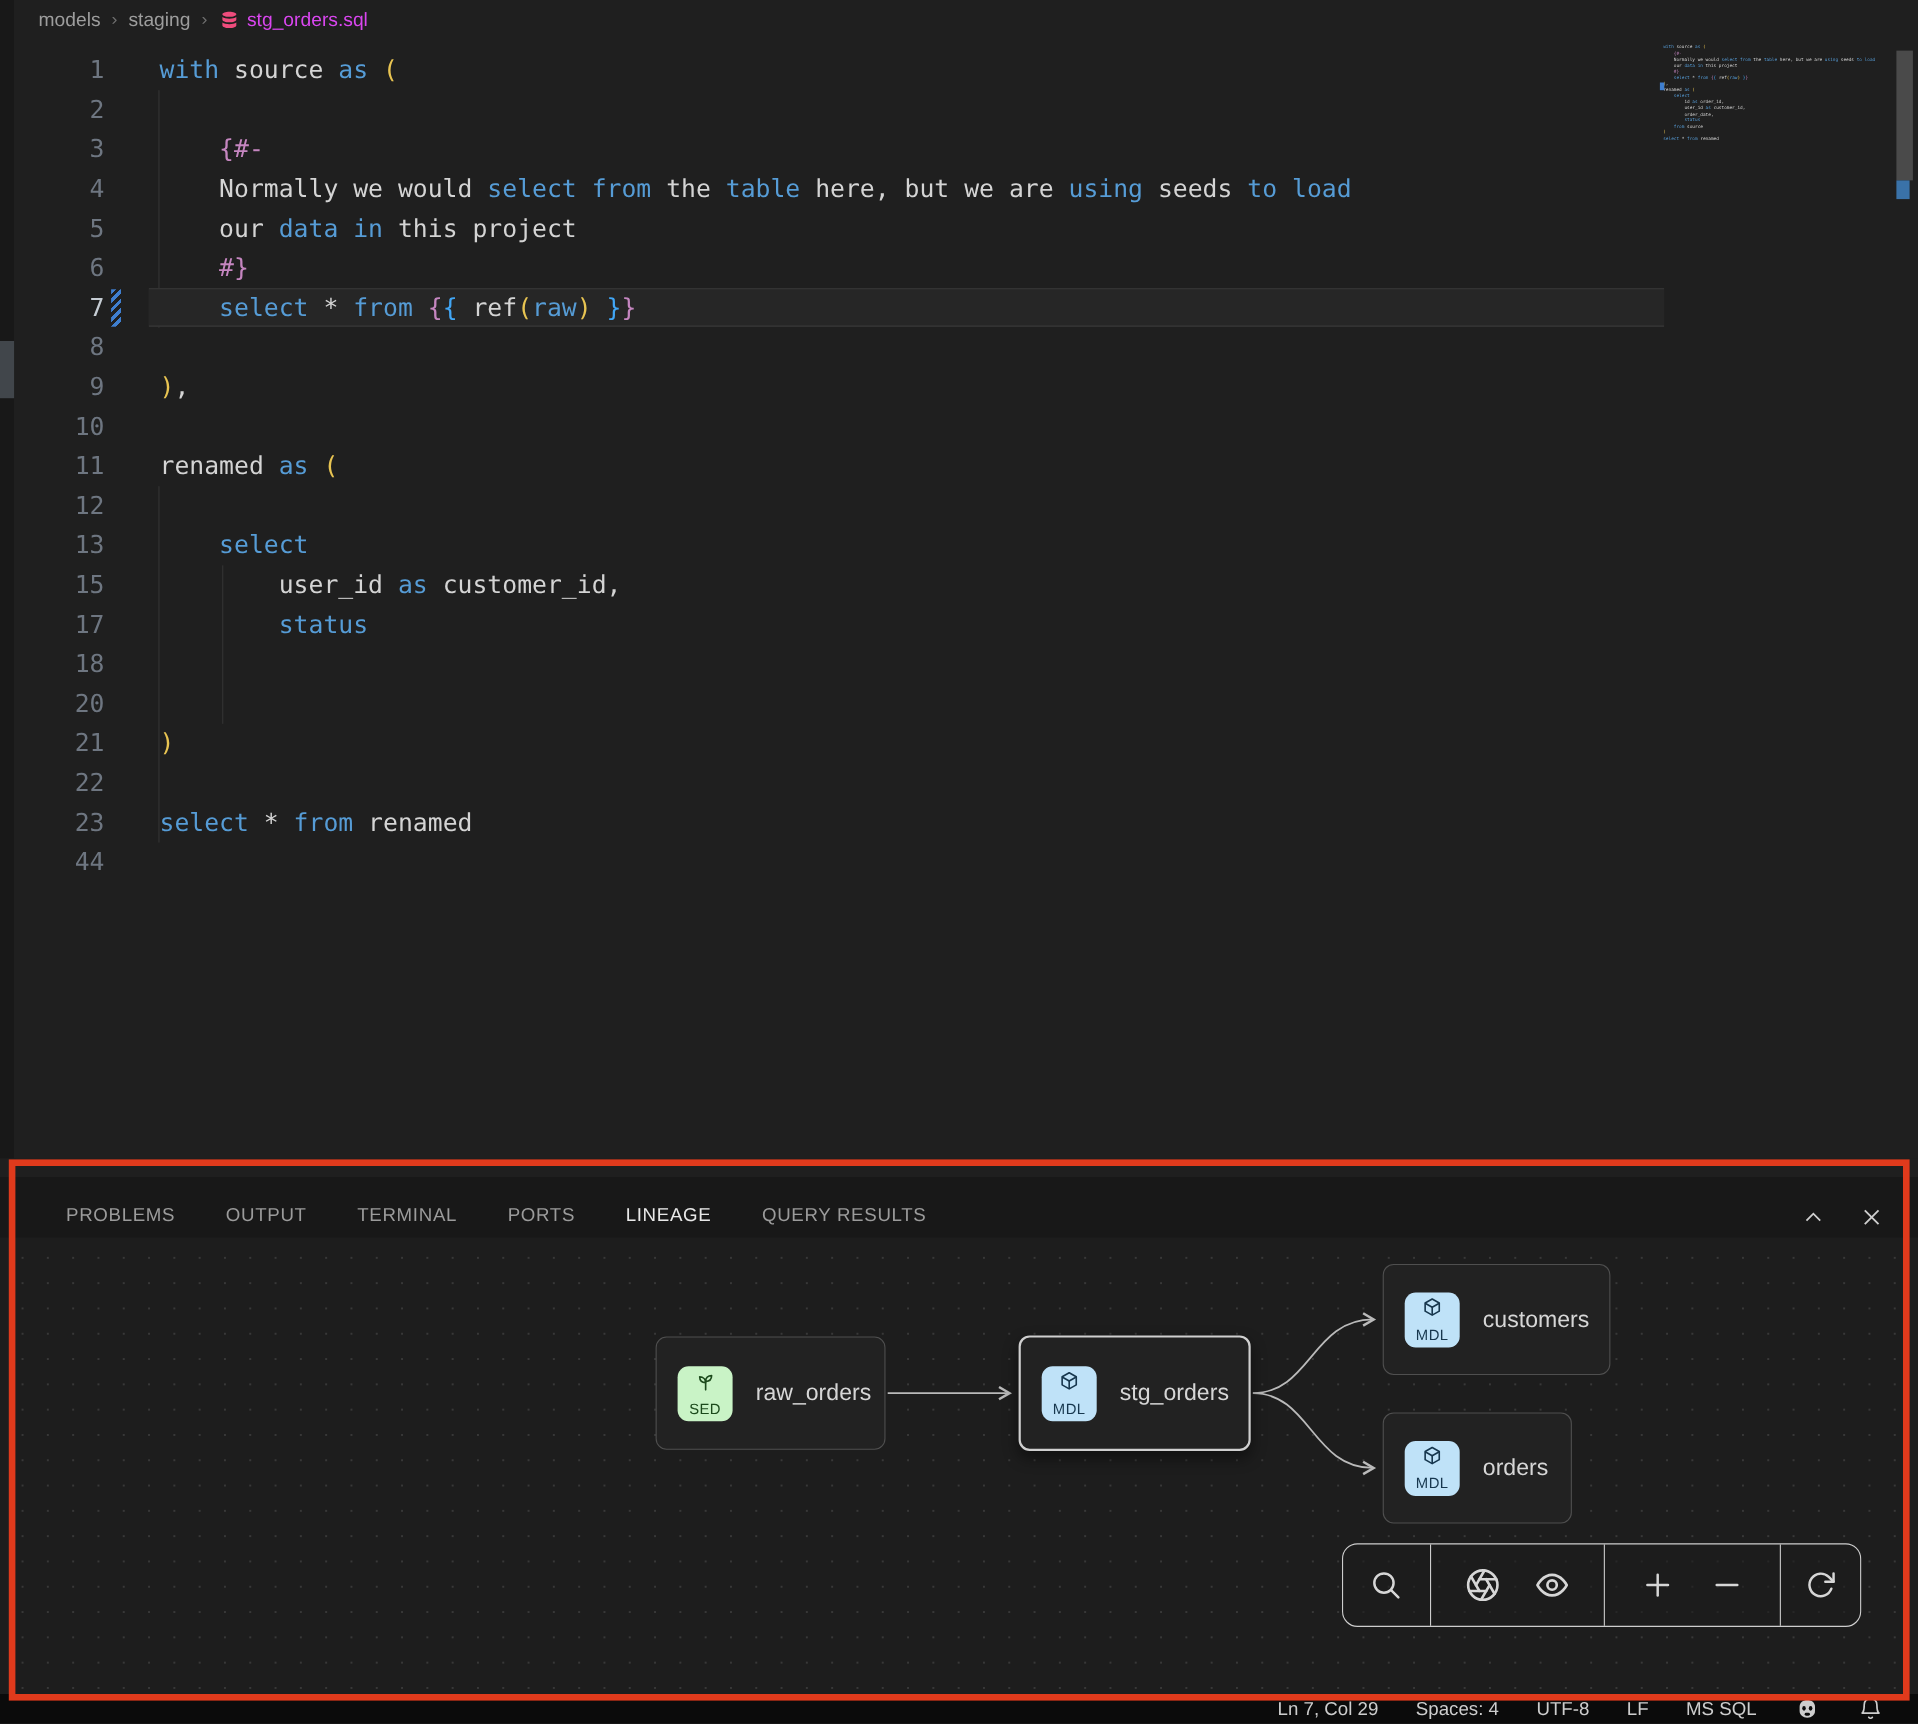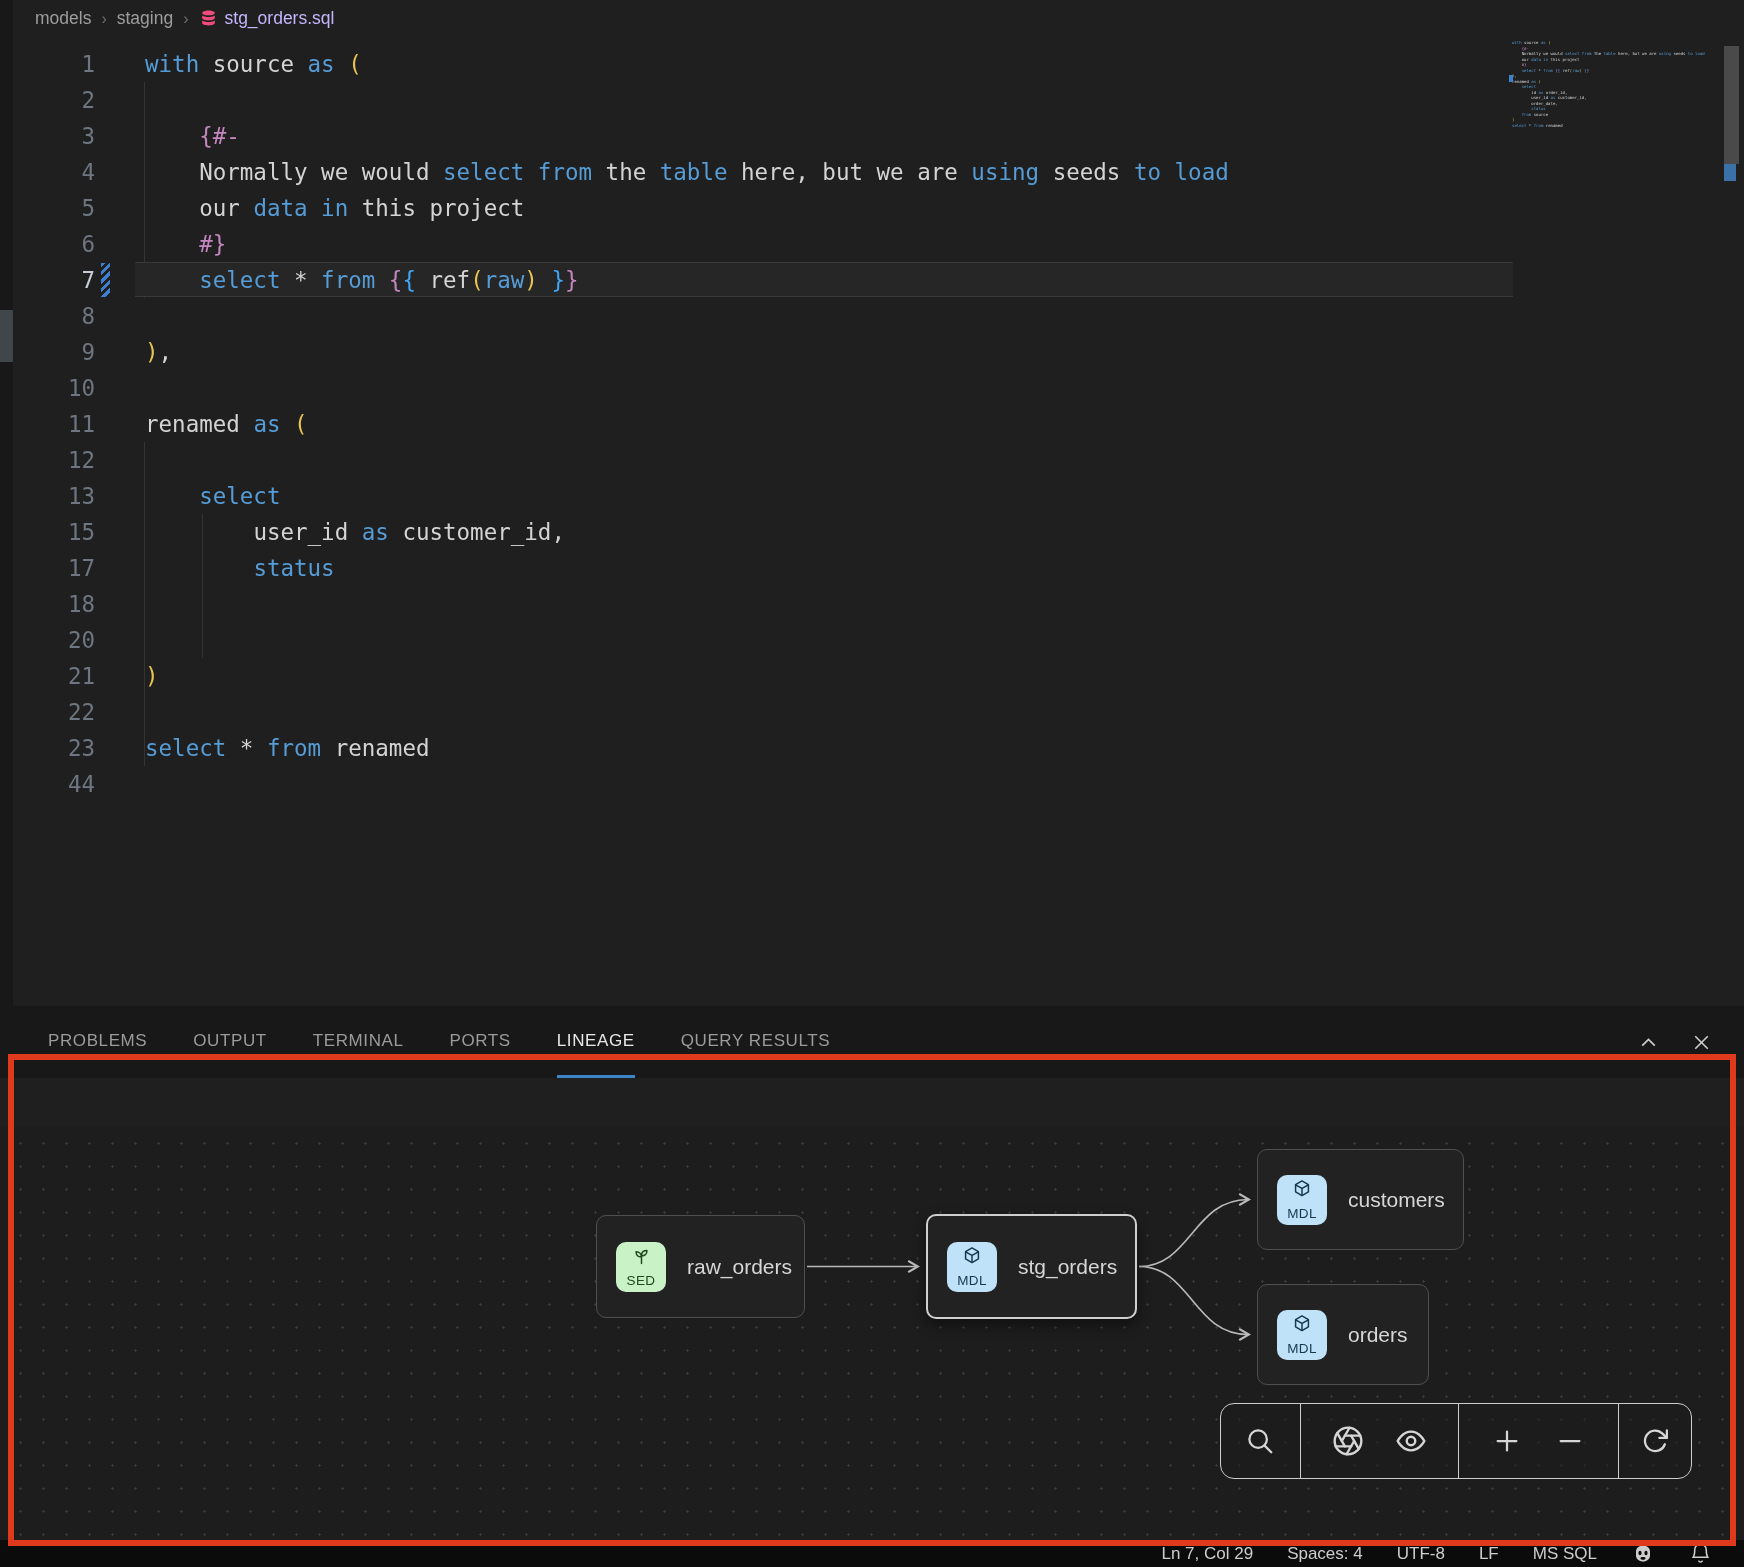--- a/index.html
+++ b/index.html
@@ -9,21 +9,21 @@
 
   
   #sliver{position:absolute;left:0;top:0;width:13px;height:1053px;background:#181818;border-right:1px solid #282828;}
   #sliver .grip{position:absolute;left:0;top:310px;width:13px;height:52px;background:#41464b;}
 
   
   #editor{position:absolute;left:13px;top:0;width:1731px;height:1053px;background:#1f1f1f;}
   #breadcrumb{position:absolute;left:22px;top:8px;display:flex;align-items:center;gap:10px;
               font-size:17.5px;color:#9d9d9d;}
   #breadcrumb .sep{color:#6e6e6e;font-size:16px;}
-  #breadcrumb .file{color:#c4b5fd;display:flex;align-items:center;gap:7px;}
+  #breadcrumb .file{color:#d946ef;display:flex;align-items:center;gap:7px;}
   #breadcrumb svg{display:block;}
 
   #rows{position:absolute;left:0;top:46px;width:100%;}
   .row{position:relative;display:flex;height:36px;line-height:36px;
        font-family:"DejaVu Sans Mono",monospace;font-size:22.5px;white-space:pre;}
   .gutter{width:82px;text-align:right;color:#6e7681;flex:none;}
   .row.current .gutter{color:#c6cdd4;}
   .codeline{margin-left:50px;position:relative;z-index:2;}
   .linehl{position:absolute;left:122px;top:0;width:1378px;height:35px;background:#262626;
           box-shadow:inset 0 1px 0 #383838, inset 0 -1px 0 #383838;z-index:1;}
@@ -35,22 +35,22 @@
   .guide{position:absolute;width:1px;background:#343434;z-index:0;}
 
   
   #minimap{position:absolute;left:1499px;top:40px;width:205px;height:160px;overflow:hidden;}
   #mm-code{font-family:"DejaVu Sans Mono",monospace;font-size:4px;line-height:5.5px;white-space:pre;}
   #mm-mod{position:absolute;left:1496px;top:75px;width:4px;height:7px;background:#3f7fd0;}
   #sb-thumb{position:absolute;left:1711px;top:46px;width:15px;height:118px;background:#4a4a4a;}
   #sb-dec{position:absolute;left:1711px;top:164px;width:12px;height:17px;background:#3a72a8;}
 
   
-  #tabbar{position:absolute;left:0;top:1006px;width:1744px;height:72px;background:#181818;
-          display:flex;align-items:stretch;padding-left:48px;box-sizing:border-box;}
+  #tabbar{position:absolute;left:0;top:1070px;width:1744px;height:72px;background:#181818;
+          display:flex;align-items:stretch;padding-left:60px;box-sizing:border-box;}
   .tab{display:flex;align-items:center;margin-right:46px;font-size:17px;letter-spacing:.6px;
        color:#9b9b9b;border-bottom:3px solid transparent;box-sizing:border-box;cursor:default;}
   .tab.active{color:#e8e8e8;border-bottom-color:#3e85c7;}
   #panel-actions{margin-left:auto;display:flex;align-items:center;gap:28px;margin-right:30px;}
   #panel-actions svg{display:block;stroke:#cfcfcf;}
 
   #canvas{position:absolute;left:0;top:1125px;width:1744px;height:415px;background:#1d1d1d;
           background-image:radial-gradient(#383838 1.1px, rgba(0,0,0,0) 1.3px);
           background-size:23px 23px;background-position:9px 7px;}
   #edges{position:absolute;left:0;top:0;width:1744px;height:415px;}

